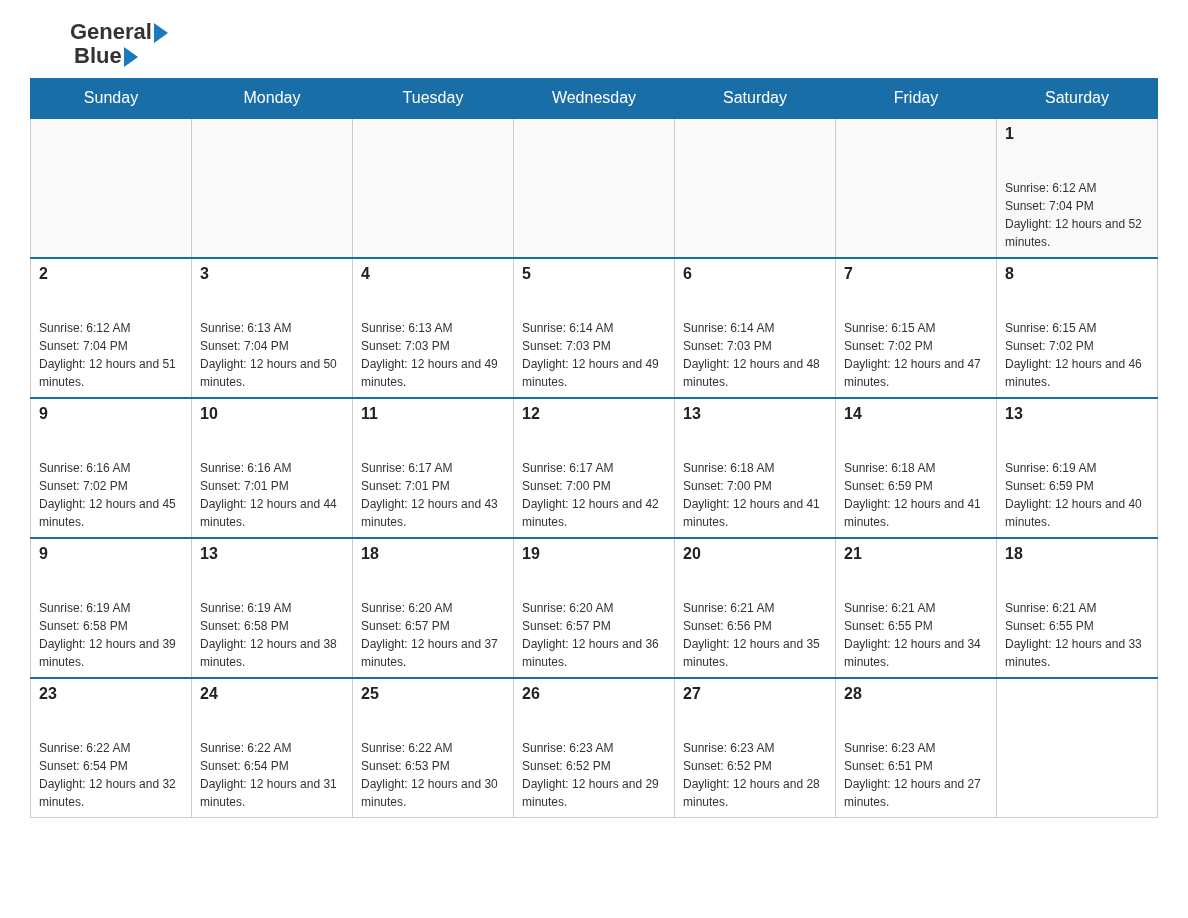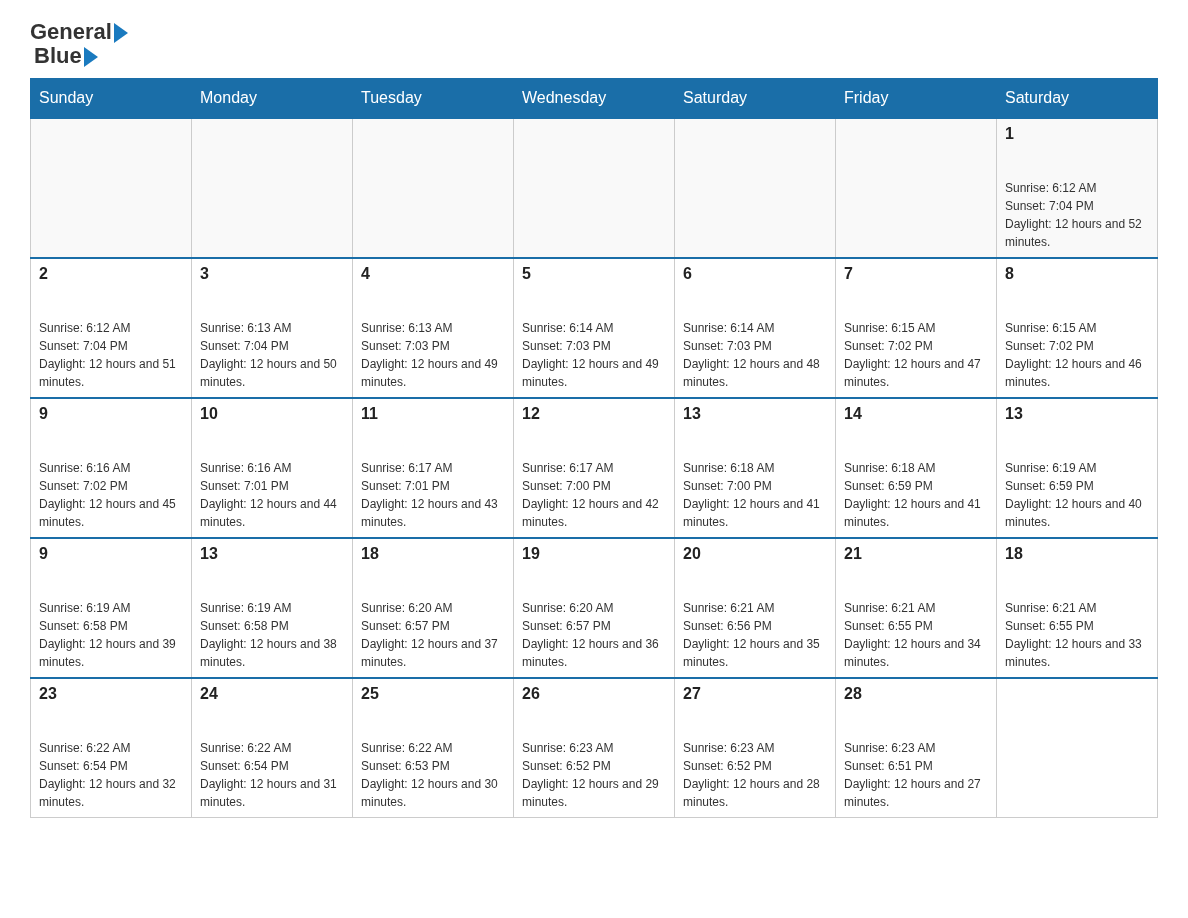--- a/index.html
+++ b/index.html
@@ -8,20 +8,21 @@
       background: #fff;
       padding: 20px 30px;
       width: 1188px;
       min-height: 918px;
     }
     .header {
       display: flex;
       justify-content: space-between;
       align-items: center;
       margin-bottom: 10px;
+      margin-left: 40px;
     }
     .logo {
       display: flex;
       align-items: center;
       gap: 0;
     }
     .logo-text {
       font-size: 22px;
       font-weight: bold;
       color: #333;
@@ -53,21 +54,21 @@
       width: 100%;
       border-collapse: collapse;
       margin-top: 10px;
     }
     .calendar th {
       background-color: #1a6ea8;
       color: #fff;
       font-size: 16px;
       font-weight: normal;
       padding: 10px 8px;
-      text-align: left;
+      text-align: center;
       border: 1px solid #1a6ea8;
     }
     .calendar td {
       border: 1px solid #ccc;
       vertical-align: top;
       padding: 6px 8px;
       width: 14.28%;
       min-height: 100px;
       background: #fff;
     }

